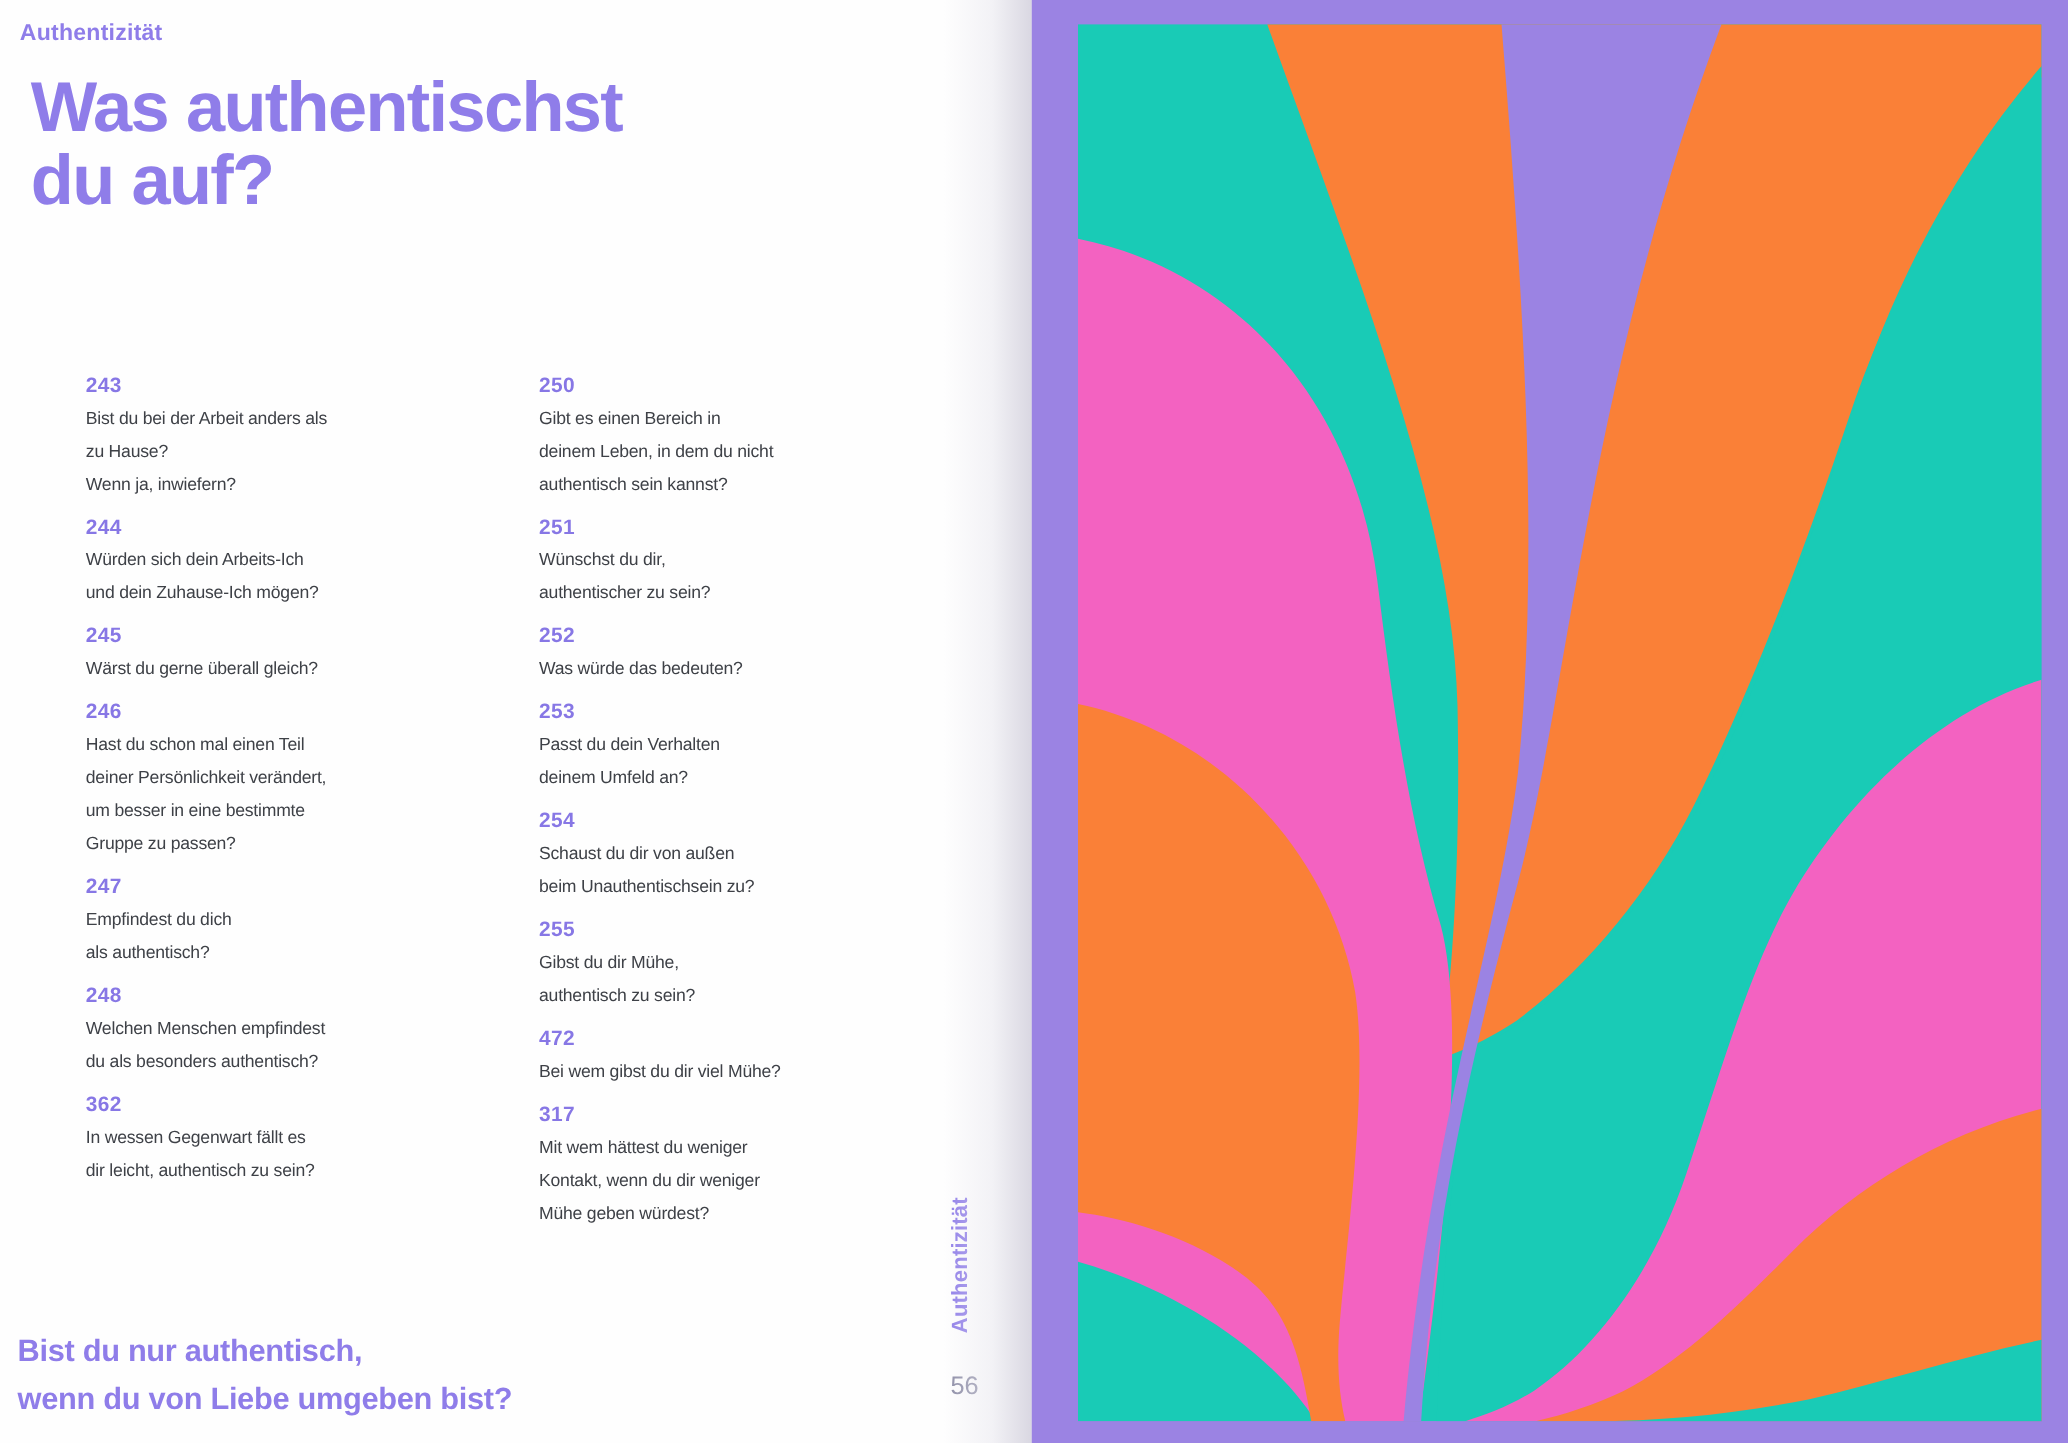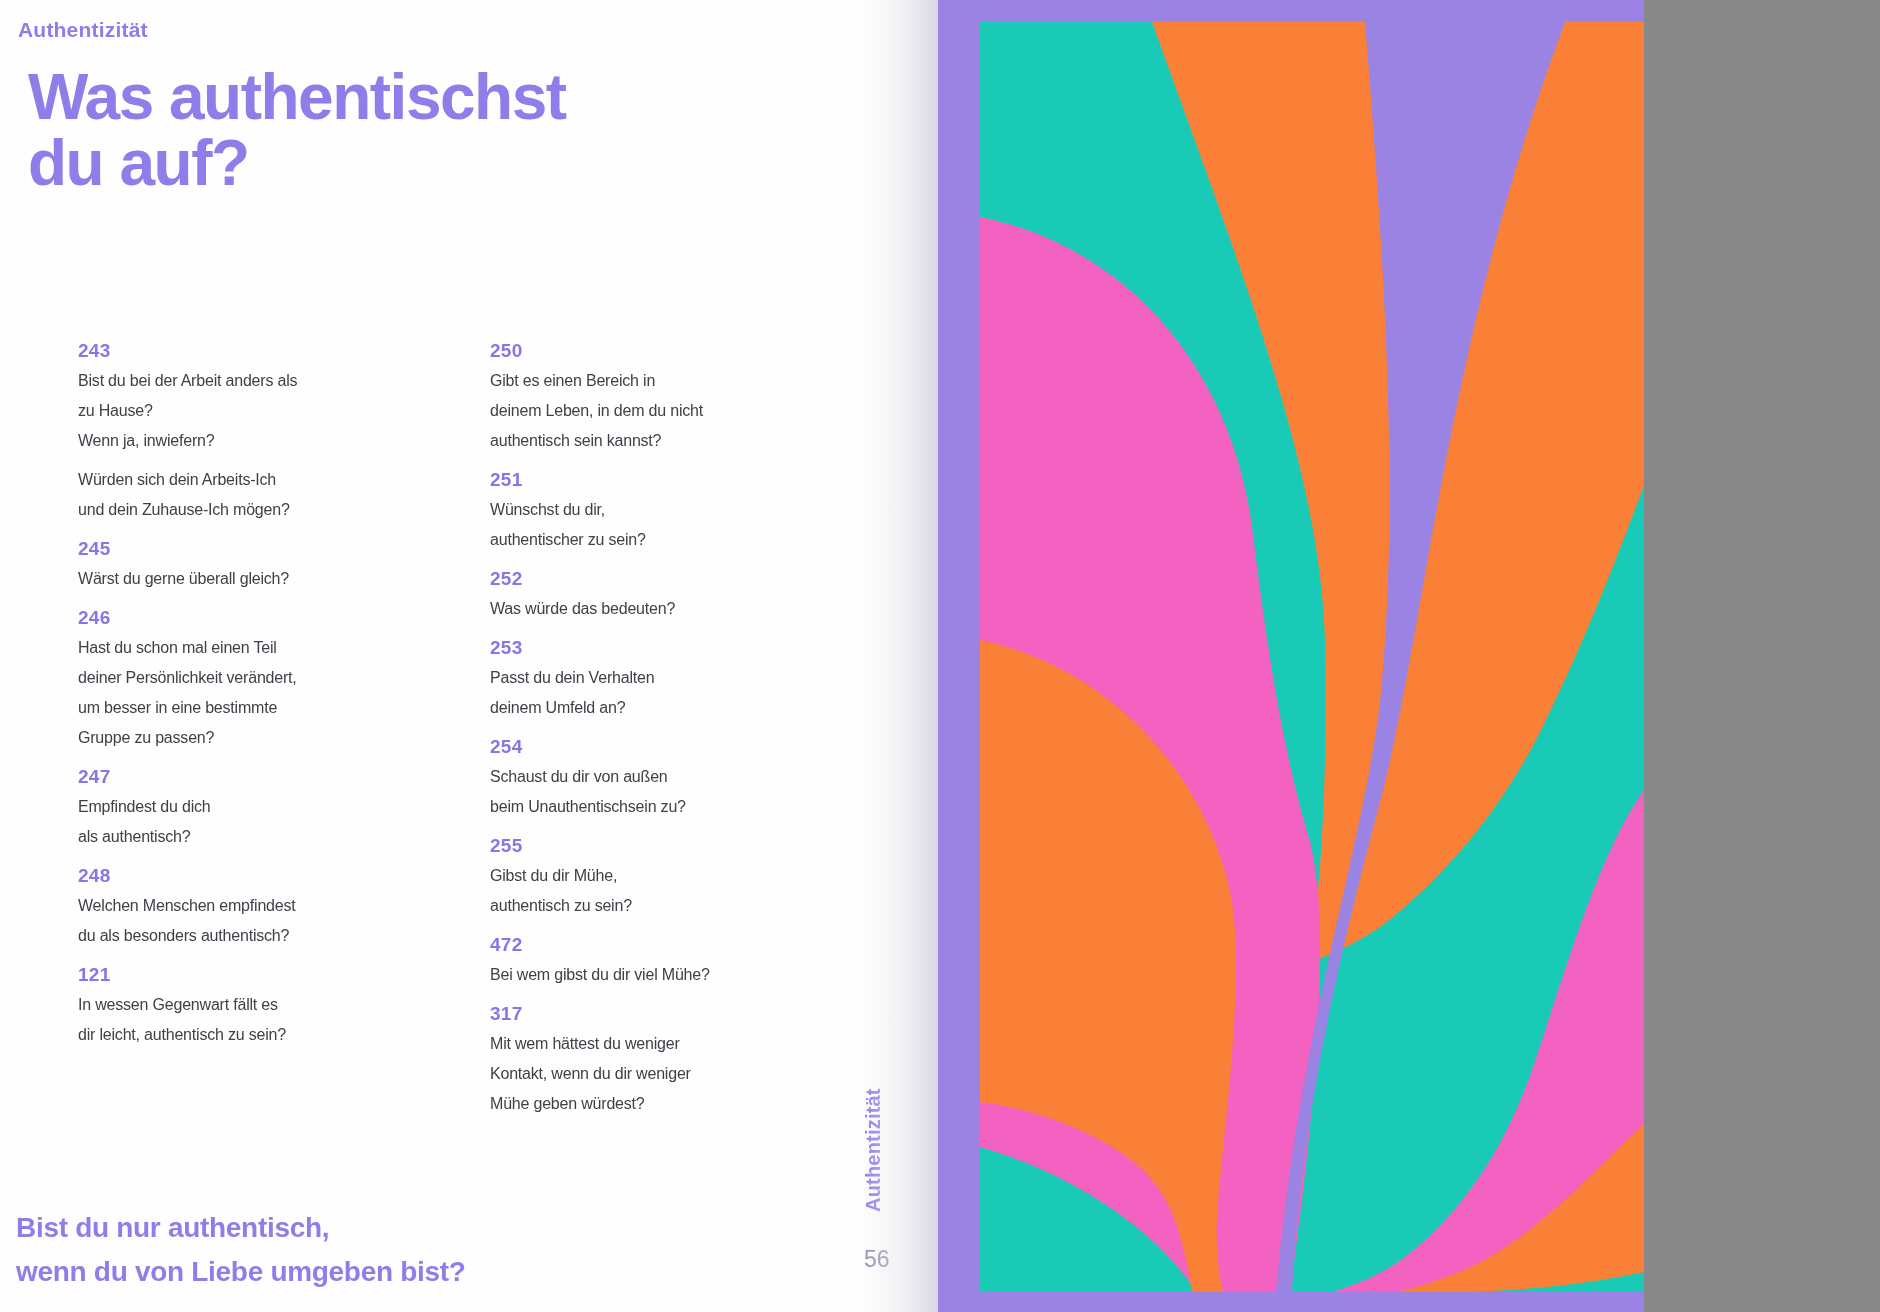--- a/index.html
+++ b/index.html
@@ -1,21 +1,21 @@
 <!DOCTYPE html>
 <html style="--purple: #9b83e3; --teal: #19cbb6; --orange: #fa8037; --pink: #f362c1; --title: #8f7de9; --num: #8777e5; --text: #3e4147; --pagenum: #8d8da6;"><head>
 <meta charset="utf-8">
 <style>
   :root{
     --purple:#9b83e3; --teal:#19cbb6; --orange:#fa8037; --pink:#f362c1;
     --title:#8f7de9; --num:#8777e5; --text:#3e4147; --pagenum:#8d8da6;
   }
   html,body{margin:0;padding:0;}
   body{font-family:"Liberation Sans", sans-serif; background:#888;}
-  #stage{position:relative;width:1644px;height:1312px;background:#8b5cf6;overflow:hidden;}
+  #stage{position:relative;width:1880px;height:1312px;background:#8b5cf6;overflow:hidden;}
 
   
   #left-page{position:absolute;left:0;top:0;width:938px;height:1312px;background:#fefefe;}
   #spine-shadow{position:absolute;left:858px;top:0;width:80px;height:1312px;
     background:linear-gradient(to right, rgba(240,240,244,0) 0%, rgba(233,232,239,.55) 55%, rgba(215,213,224,.95) 100%);}
 
   .eyebrow{position:absolute;left:18px;top:18px;font-size:21px;font-weight:700;color:var(--title);letter-spacing:.2px;}
   .title{position:absolute;left:16px;top:52px;font-size:64px;line-height:66px;font-weight:700;
     color:var(--title);letter-spacing:-1.5px;white-space:pre-line;}
   .footer-headline{position:absolute;left:16px;top:1206px;font-size:28px;line-height:44px;font-weight:700;
@@ -50,20 +50,21 @@
 du auf?</h1>
 
     <div class="qcol" id="qcol1">
         <div class="qitem">
           <div class="qnum">243</div>
           <div class="qtext">Bist du bei der Arbeit anders als
 zu Hause?
 Wenn ja, inwiefern?</div>
         </div>
         <div class="qitem">
+          <div class="qnum">244</div>
           <div class="qtext">Würden sich dein Arbeits-Ich
 und dein Zuhause-Ich mögen?</div>
         </div>
         <div class="qitem">
           <div class="qnum">245</div>
           <div class="qtext">Wärst du gerne überall gleich?</div>
         </div>
         <div class="qitem">
           <div class="qnum">246</div>
           <div class="qtext">Hast du schon mal einen Teil
@@ -75,21 +76,21 @@
           <div class="qnum">247</div>
           <div class="qtext">Empfindest du dich
 als authentisch?</div>
         </div>
         <div class="qitem">
           <div class="qnum">248</div>
           <div class="qtext">Welchen Menschen empfindest
 du als besonders authentisch?</div>
         </div>
         <div class="qitem">
-          <div class="qnum">121</div>
+          <div class="qnum">362</div>
           <div class="qtext">In wessen Gegenwart fällt es
 dir leicht, authentisch zu sein?</div>
         </div>
       </div>
     <div class="qcol" id="qcol2">
         <div class="qitem">
           <div class="qnum">250</div>
           <div class="qtext">Gibt es einen Bereich in
 deinem Leben, in dem du nicht
 authentisch sein kannst?</div>

